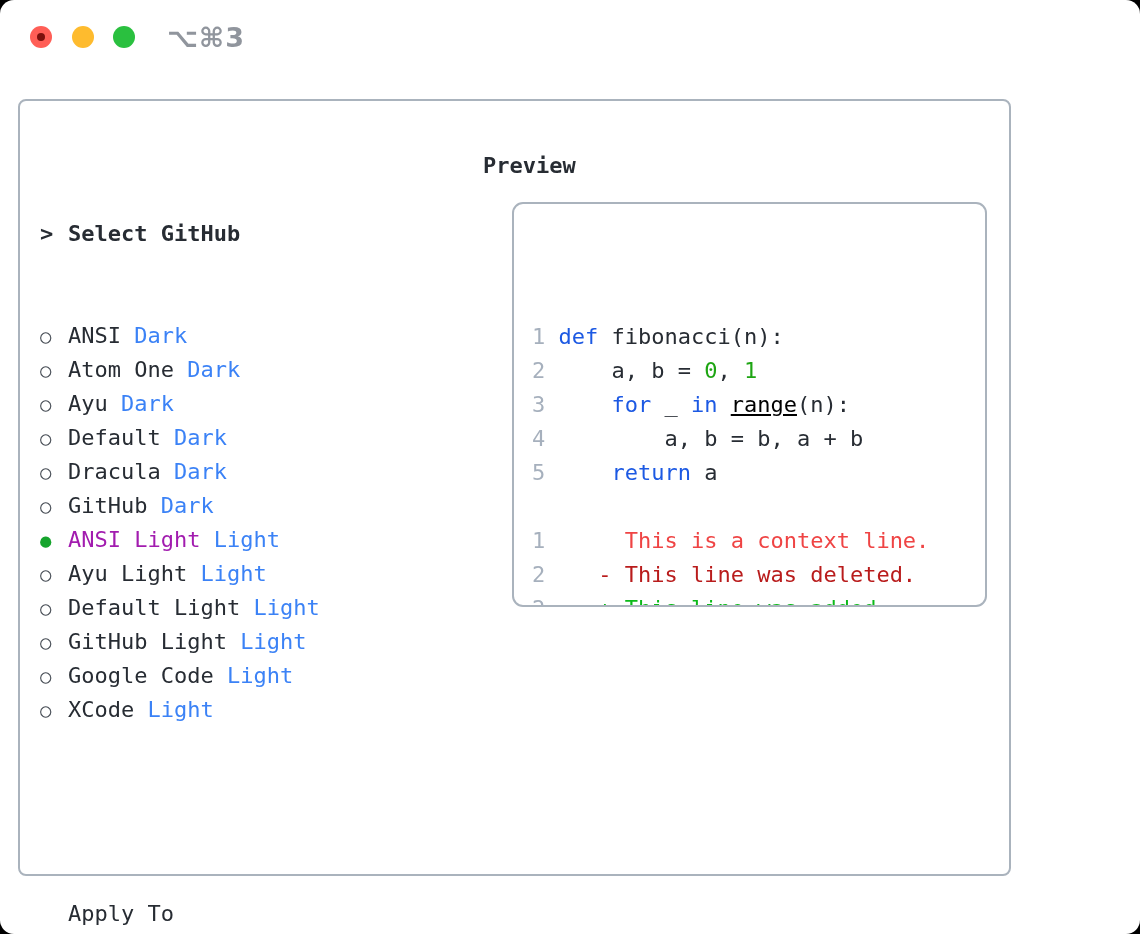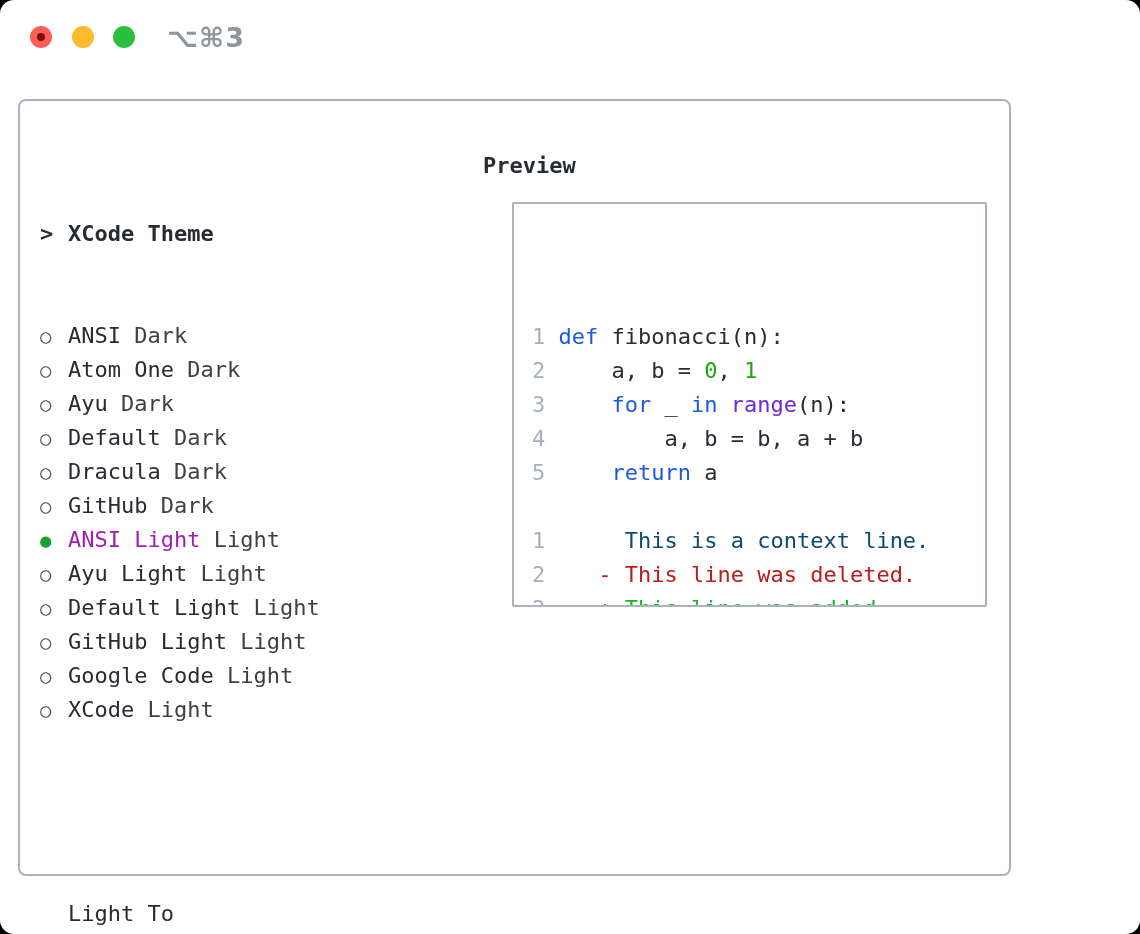--- a/index.html
+++ b/index.html
@@ -18,65 +18,65 @@
   .light-zoom{left:113px;background:#2ac03f;}
   .shortcut{position:absolute;left:167px;top:22px;font-size:27px;font-weight:bold;color:#90959d;letter-spacing:1px;font-family:"DejaVu Sans","DejaVu Sans Mono",sans-serif;}
   
   .main-panel{
     position:absolute;left:18px;top:99px;width:993px;height:777px;
     border:2px solid #aab3bd;border-radius:8px;background:#fff;box-sizing:border-box;
   }
   .col-left{position:absolute;left:20px;top:48px;font-size:22px;line-height:34px;white-space:pre;color:#272c33;}
   .row{height:34px;}
   .bold{font-weight:bold;}
-  .muted{color:#404040;}
+  .muted{color:#3b82f6;}
   .green{color:#a21caf;}
   .bullet{display:inline-block;width:28px;}
   .bullet-open{color:#4a5058;font-size:19px;}
   .bullet-filled{color:#16a42d;font-size:19px;}
   .prefix{display:inline-block;width:28px;color:#272c33;font-weight:bold;}
   .spacer{height:34px;}
   
   .preview-header{position:absolute;left:463px;top:48px;font-size:22px;line-height:34px;font-weight:bold;color:#272c33;}
   .preview-box{
     position:absolute;left:492px;top:101px;width:475px;height:405px;
-    border:2px solid #aab3bd;border-radius:2px;box-sizing:border-box;
+    border:2px solid #aab3bd;border-radius:11px;box-sizing:border-box;
     font-size:22px;line-height:34px;white-space:pre;padding:48px 0 0 18px;overflow:hidden;
   }
   .pline{height:34px;}
   .lnum{color:#a6b0bd;}
   .c-fg{color:#272c33;}
   .c-blue{color:#1c59e3;}
-  .c-cyan{color:#6d28d9;}
+  .c-cyan{color:#000000;text-decoration:underline;}
   .c-green{color:#1ea513;}
   .c-green-bright{color:#0cba19;}
   .c-red{color:#b91c1c;}
-  .c-muted{color:#0c4a6e;}
+  .c-muted{color:#ef4444;}
 </style>
 </head>
 <body>
 
 <div class="window">
 
   <div class="titlebar">
     <span class="light light-close">
         <span class="dot"></span>
       </span>
     <span class="light light-min"></span>
     <span class="light light-zoom"></span>
     <span class="shortcut">⌥⌘3</span>
   </div>
 
   <div class="main-panel">
 
     <div class="col-left">
-      <div class="row bold"><span class="prefix">&gt;</span><span>XCode Theme</span></div>
+      <div class="row bold"><span class="prefix">&gt;</span><span>Select GitHub</span></div>
       <div id="theme-items"><div class="row"><span class="bullet bullet-open">○</span><span class="">ANSI</span><span class="muted"> Dark</span></div><div class="row"><span class="bullet bullet-open">○</span><span class="">Atom One</span><span class="muted"> Dark</span></div><div class="row"><span class="bullet bullet-open">○</span><span class="">Ayu</span><span class="muted"> Dark</span></div><div class="row"><span class="bullet bullet-open">○</span><span class="">Default</span><span class="muted"> Dark</span></div><div class="row"><span class="bullet bullet-open">○</span><span class="">Dracula</span><span class="muted"> Dark</span></div><div class="row"><span class="bullet bullet-open">○</span><span class="">GitHub</span><span class="muted"> Dark</span></div><div class="row"><span class="bullet bullet-filled">●</span><span class="green">ANSI Light</span><span class="muted"> Light</span></div><div class="row"><span class="bullet bullet-open">○</span><span class="">Ayu Light</span><span class="muted"> Light</span></div><div class="row"><span class="bullet bullet-open">○</span><span class="">Default Light</span><span class="muted"> Light</span></div><div class="row"><span class="bullet bullet-open">○</span><span class="">GitHub Light</span><span class="muted"> Light</span></div><div class="row"><span class="bullet bullet-open">○</span><span class="">Google Code</span><span class="muted"> Light</span></div><div class="row"><span class="bullet bullet-open">○</span><span class="">XCode</span><span class="muted"> Light</span></div></div>
       <div class="spacer"></div>
-      <div class="row"><span class="bullet"> </span><span>Light To</span></div>
+      <div class="row"><span class="bullet"> </span><span>Apply To</span></div>
       
       
       
       
     </div>
 
     <div class="preview-header">Preview</div>
     <div class="preview-box">
       <div id="preview-lines"><div class="pline"><span class="lnum">1 </span><span class="c-blue">def</span><span class="c-fg"> fibonacci(n):</span></div><div class="pline"><span class="lnum">2 </span><span class="c-fg">    a, b = </span><span class="c-green">0</span><span class="c-fg">, </span><span class="c-green">1</span></div><div class="pline"><span class="lnum">3 </span><span class="c-fg">    </span><span class="c-blue">for</span><span class="c-fg"> _ </span><span class="c-blue">in</span><span class="c-fg"> </span><span class="c-cyan">range</span><span class="c-fg">(n):</span></div><div class="pline"><span class="lnum">4 </span><span class="c-fg">        a, b = b, a + b</span></div><div class="pline"><span class="lnum">5 </span><span class="c-fg">    </span><span class="c-blue">return</span><span class="c-fg"> a</span></div><div class="pline"><span class="lnum">  </span></div><div class="pline"><span class="lnum">1 </span><span class="c-muted">     This is a context line.</span></div><div class="pline"><span class="lnum">2 </span><span class="c-red">   - This line was deleted.</span></div><div class="pline"><span class="lnum">2 </span><span class="c-green-bright">   + This line was added.</span></div></div>
     </div>

